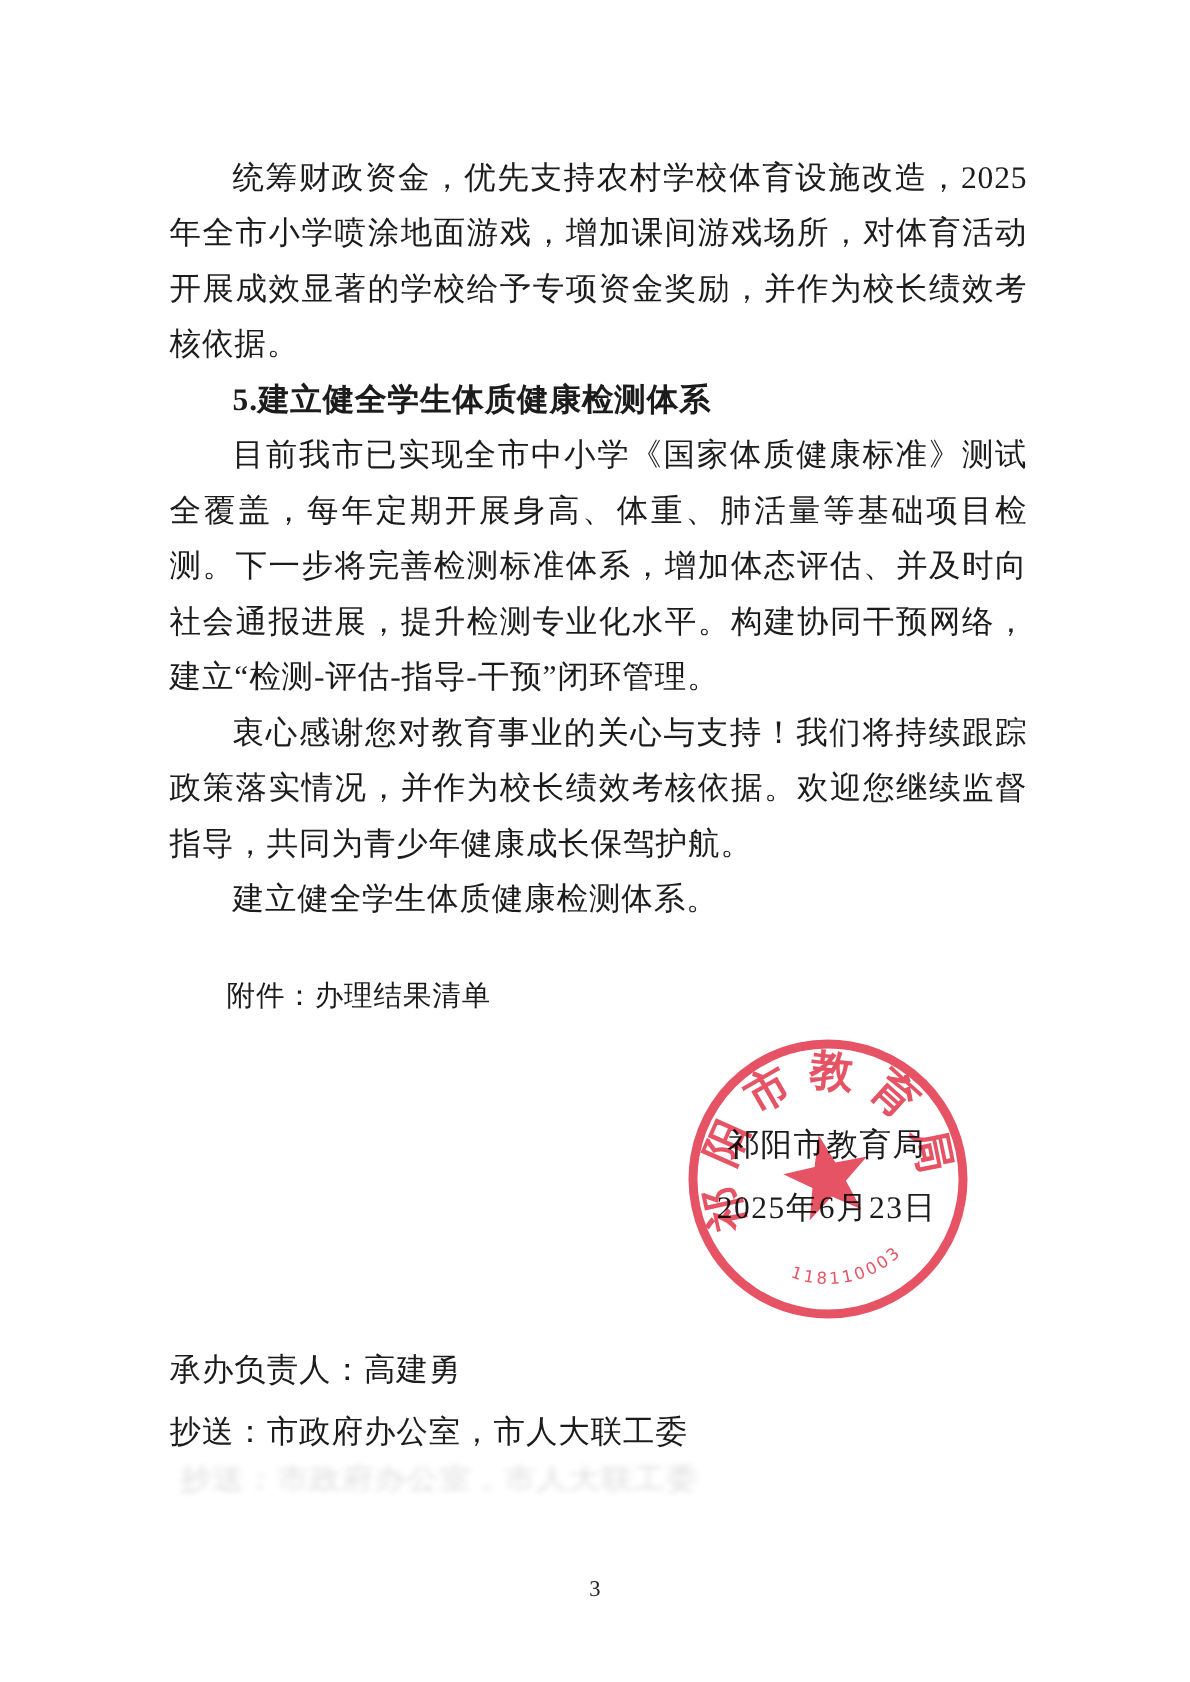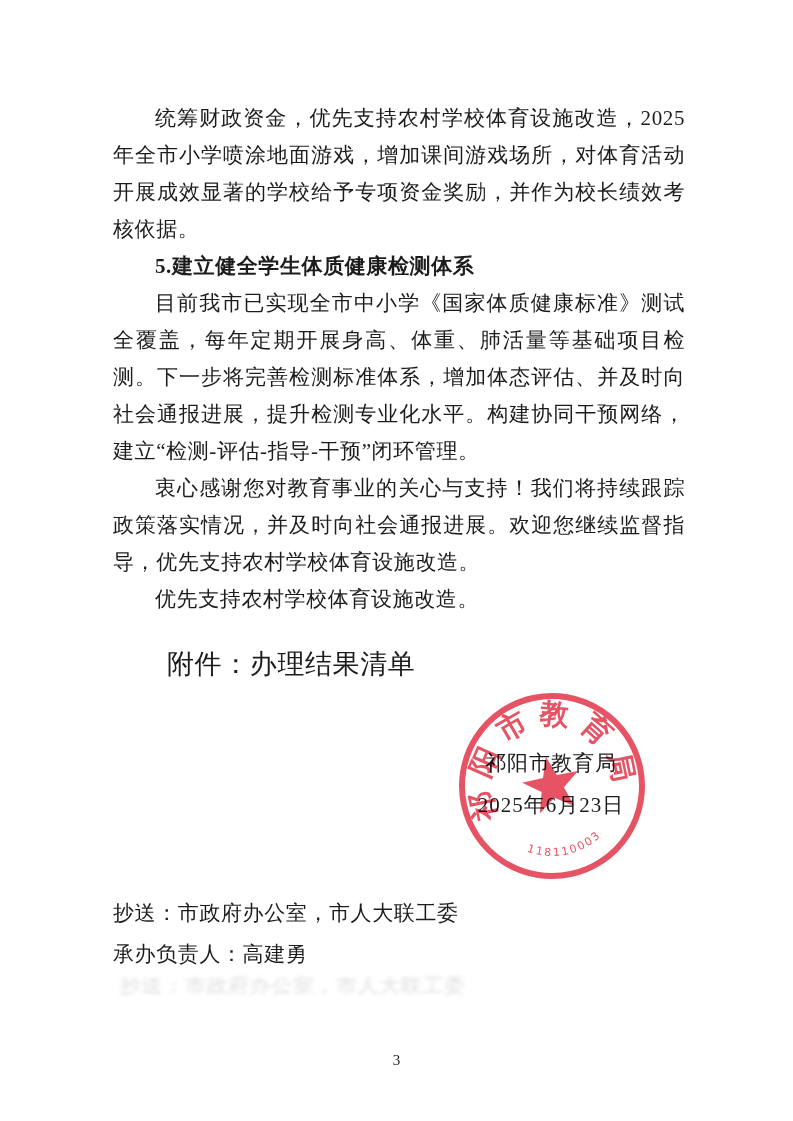--- a/index.html
+++ b/index.html
@@ -28,21 +28,21 @@
     line-height: 37px;
     letter-spacing: 0.6px;
     text-align: justify;
     text-indent: 2em;
   }
   p.doc.heading {
     font-weight: bold;
   }
   .attachment {
     margin-top: 28px;
-    font-size: 27px;
+    font-size: 19px;
     line-height: 37px;
     letter-spacing: 0.6px;
     text-indent: 2em;
   }
   .signature {
     position: absolute;
     top: 742px;
     left: 441px;
     width: 220px;
     text-align: center;
@@ -93,22 +93,22 @@
 </style>
 </head>
 <body>
 
 <div class="page">
 
   <div class="content">
     <p class="doc">统筹财政资金，优先支持农村学校体育设施改造，2025年全市小学喷涂地面游戏，增加课间游戏场所，对体育活动开展成效显著的学校给予专项资金奖励，并作为校长绩效考核依据。</p>
     <p class="doc heading">5.建立健全学生体质健康检测体系</p>
     <p class="doc">目前我市已实现全市中小学《国家体质健康标准》测试全覆盖，每年定期开展身高、体重、肺活量等基础项目检测。下一步将完善检测标准体系，增加体态评估、并及时向社会通报进展，提升检测专业化水平。构建协同干预网络，建立“检测-评估-指导-干预”闭环管理。</p>
-    <p class="doc">衷心感谢您对教育事业的关心与支持！我们将持续跟踪政策落实情况，并及时向社会通报进展。欢迎您继续监督指导，优先支持农村学校体育设施改造。</p>
-    <p class="doc">优先支持农村学校体育设施改造。</p>
+    <p class="doc">衷心感谢您对教育事业的关心与支持！我们将持续跟踪政策落实情况，并作为校长绩效考核依据。欢迎您继续监督指导，共同为青少年健康成长保驾护航。</p>
+    <p class="doc">建立健全学生体质健康检测体系。</p>
     <div class="attachment">附件：办理结果清单</div>
   </div>
 
   <div class="signature">
     <div>祁阳市教育局</div>
     <div>2025年6月23日</div>
   </div>
 
   <svg class="seal" viewBox="0 0 200 200" xmlns="http://www.w3.org/2000/svg">
     <defs>
@@ -119,21 +119,21 @@
     <polygon points="100,70 107.1,90.3 128.5,90.7 111.4,103.7 117.6,124.3 100,112 82.4,124.3 88.6,103.7 71.5,90.7 92.9,90.3" fill="#e23b4e"></polygon>
     <text fill="#e23b4e" font-size="29" font-weight="bold" letter-spacing="10" font-family="Liberation Serif, DejaVu Serif, serif">
       <textPath href="#seal-top-arc" startOffset="50%" text-anchor="middle">祁阳市教育局</textPath>
     </text>
     <text fill="#e23b4e" font-size="11" letter-spacing="2" font-family="DejaVu Sans, sans-serif">
       <textPath href="#seal-bottom-arc" startOffset="50%" text-anchor="middle">4311811000345</textPath>
     </text>
   </svg>
 
   <div class="footer-block">
+    <div>承办负责人：高建勇</div>
     <div>抄送：市政府办公室，市人大联工委</div>
-    <div>承办负责人：高建勇</div>
   </div>
 
   <div class="ghost">抄送：市政府办公室，市人大联工委</div>
 
   <div class="page-number">3</div>
 
 </div>
 
 </body></html>

